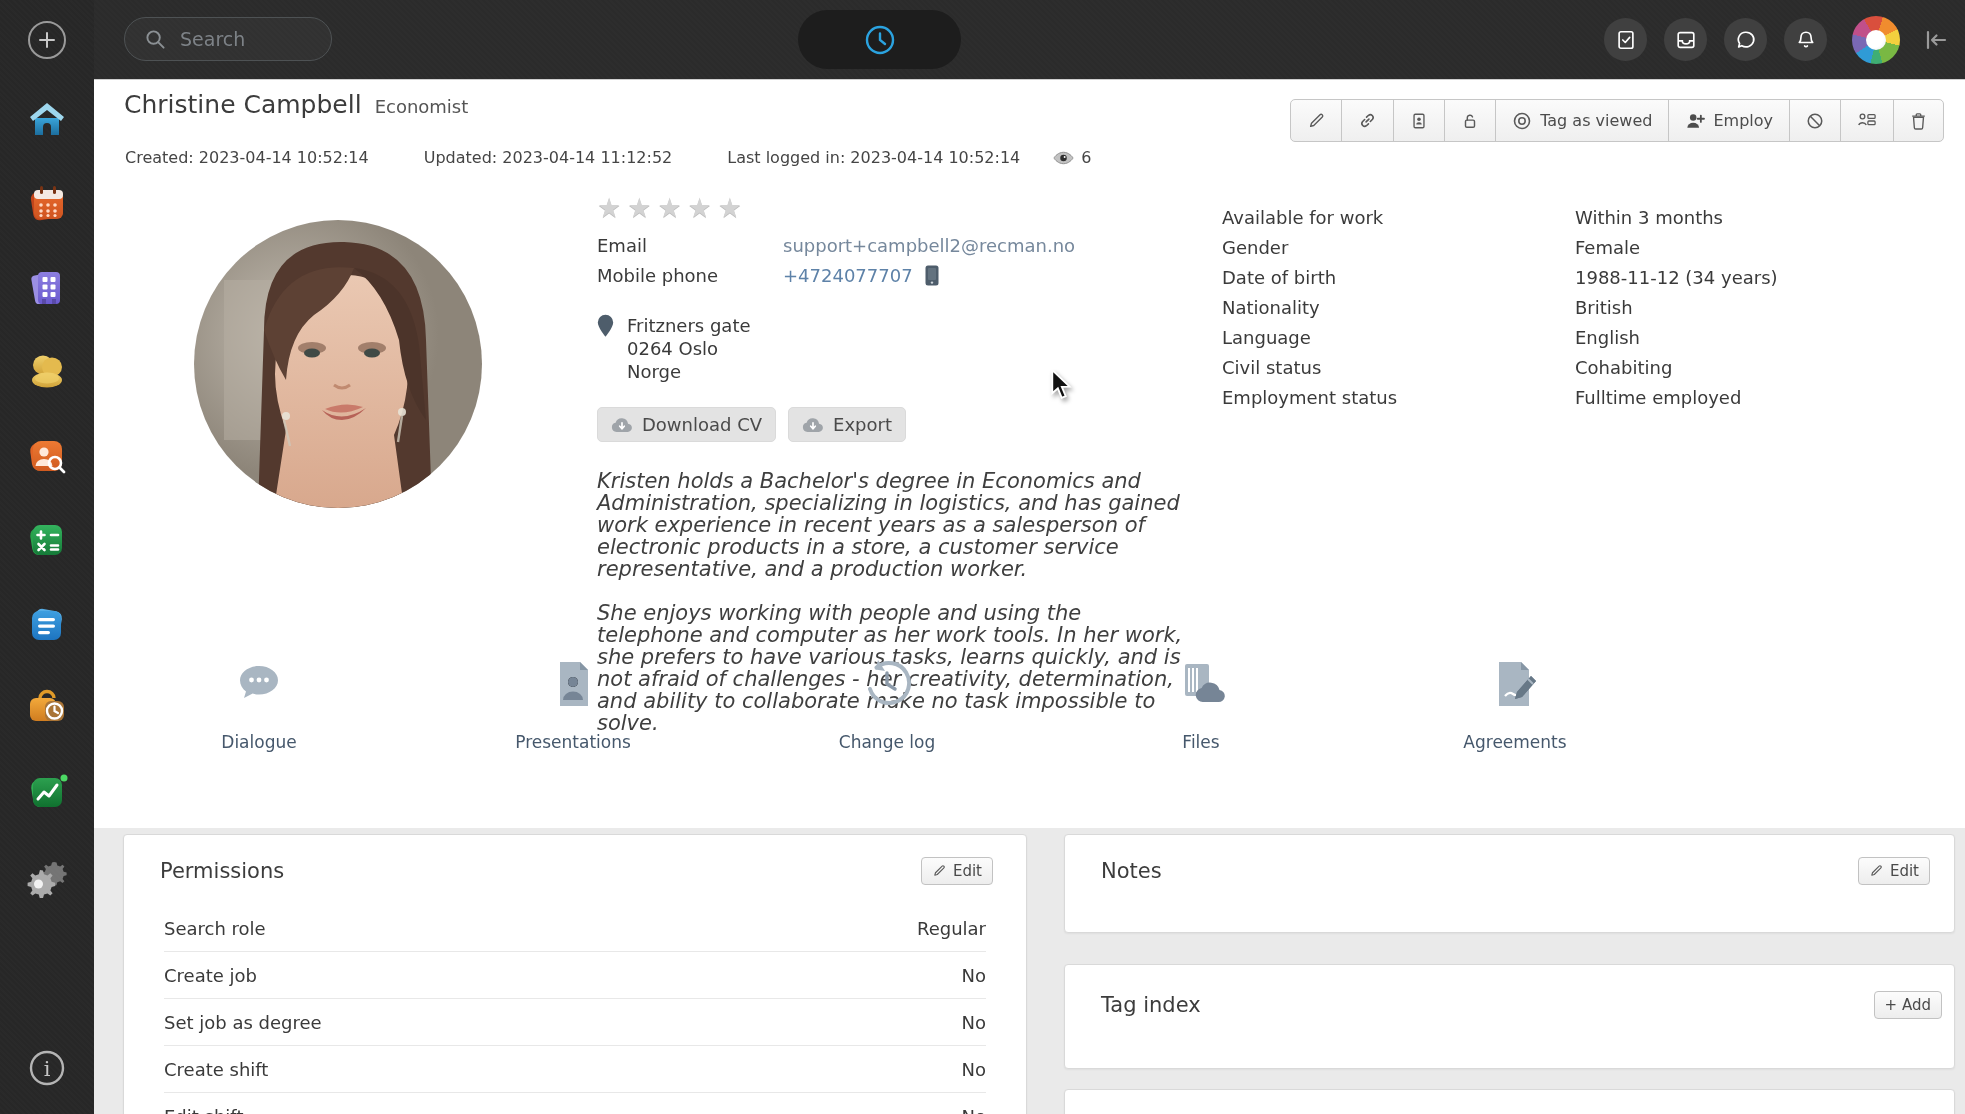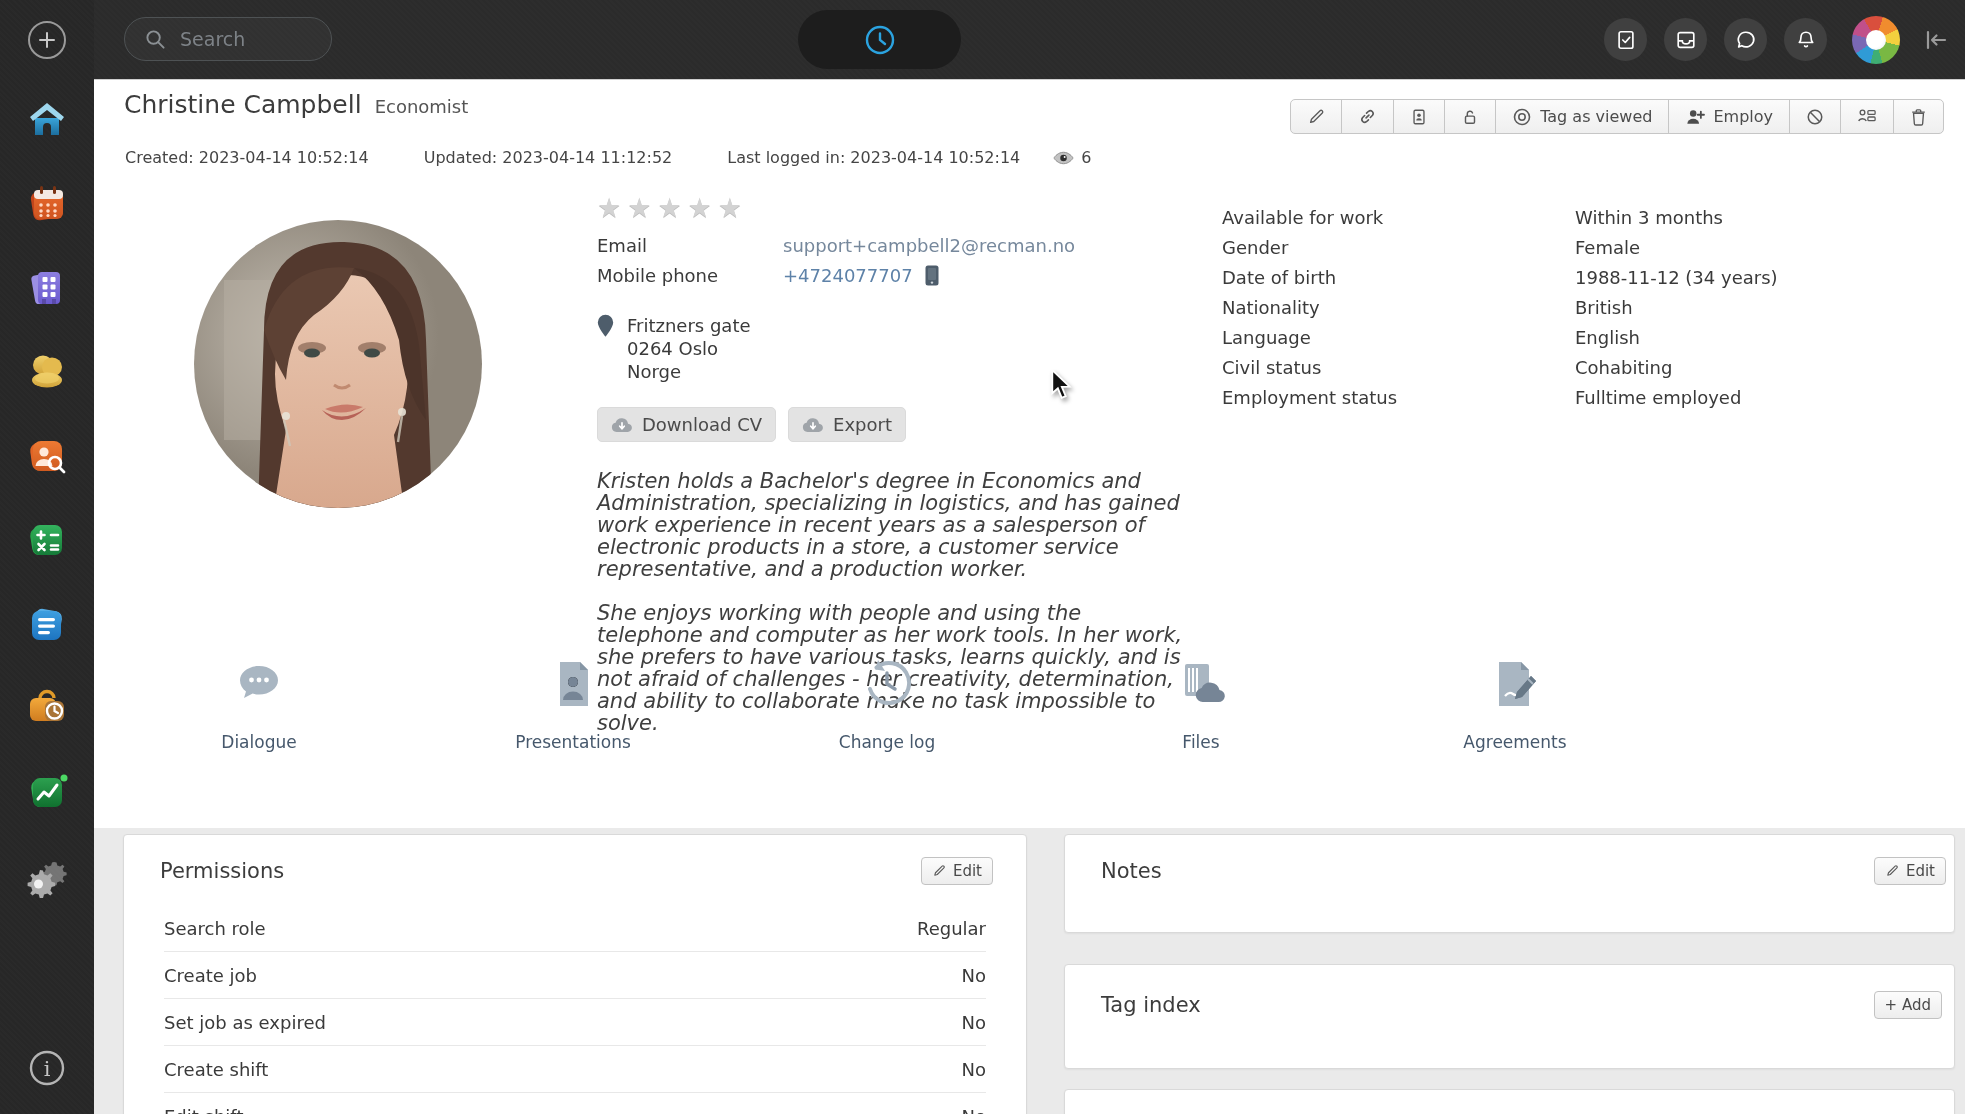--- a/index.html
+++ b/index.html
@@ -36,21 +36,21 @@
   .side-info{position:absolute;left:25px;top:1046px;cursor:pointer;}
   
   .main{position:absolute;left:94px;top:79px;right:0;bottom:0;background:#ffffff;border-top:1px solid #cfcfcf;box-sizing:border-box;}
   .page-header{position:absolute;left:30px;top:10px;display:flex;align-items:baseline;gap:13px;}
   .page-title{font-size:25px;color:#3c3c3c;font-weight:400;}
   .page-subtitle{font-size:18px;color:#555;}
   .meta-row{position:absolute;left:31px;top:68px;display:flex;align-items:center;gap:55px;font-size:16px;color:#454545;}
   .meta-views{display:flex;align-items:center;gap:7px;margin-left:-22px;}
   
   .toolbar{position:absolute;top:19px;right:21px;display:flex;}
-  .tb-btn{height:35px;box-sizing:border-box;border:1px solid #c6c6c6;margin-left:-1px;
+  .tb-btn{height:43px;box-sizing:border-box;border:1px solid #c6c6c6;margin-left:-1px;
     background:linear-gradient(#fbfbfb,#efefef);display:flex;align-items:center;justify-content:center;
     padding:0 16px;font-size:16px;color:#4c4c4c;cursor:pointer;gap:8px;white-space:nowrap;}
   .tb-btn:first-child{border-radius:5px 0 0 5px;margin-left:0;}
   .tb-btn:last-child{border-radius:0 5px 5px 0;}
   
   .photo{position:absolute;left:100px;top:140px;width:288px;height:288px;border-radius:50%;overflow:hidden;}
   .contact{position:absolute;left:503px;top:112px;width:610px;}
   .stars{font-size:27px;letter-spacing:6px;color:#d3d3d3;text-shadow:0 1px 0 #bdbdbd;height:34px;}
   .c-row{display:flex;font-size:18px;color:#3a3a3a;margin-top:9px;align-items:center;}
   .c-label{width:186px;flex:none;}
@@ -607,38 +607,38 @@
             <span>Search role</span>
             <span>Regular</span>
           </div>
 
           <div class="perm-row">
             <span>Create job</span>
             <span>No</span>
           </div>
 
           <div class="perm-row">
-            <span>Set job as expired</span>
+            <span>Set job as degree</span>
             <span>No</span>
           </div>
 
           <div class="perm-row">
             <span>Create shift</span>
             <span>No</span>
           </div>
 
           <div class="perm-row">
             <span>Edit shift</span>
             <span>No</span>
           </div>
         </div>
     </div>
 
     <div class="panel" style="left:970px;top:6px;width:891px;height:99px;">
-      <div class="panel-head" style="padding-right:8px;">
+      <div class="panel-head" style="padding-right:24px;">
         <div class="panel-title">Notes</div>
         <div class="mini-btn">
           <svg width="14" height="14" viewBox="0 0 20 20">
               <path d="M4 16l1-3.5L14.5 3a1.6 1.6 0 0 1 2.3 0l.2.2a1.6 1.6 0 0 1 0 2.3L7.5 15z" fill="none" stroke="#5a5a5a" stroke-width="1.6" stroke-linejoin="round"></path>
             </svg>
           <span>Edit</span>
         </div>
       </div>
     </div>
 

